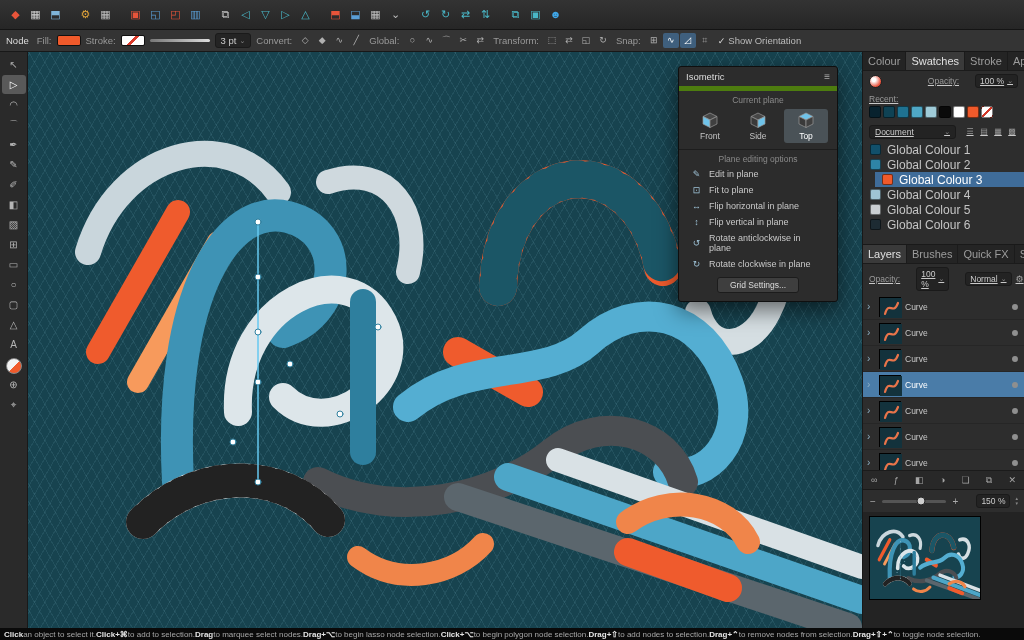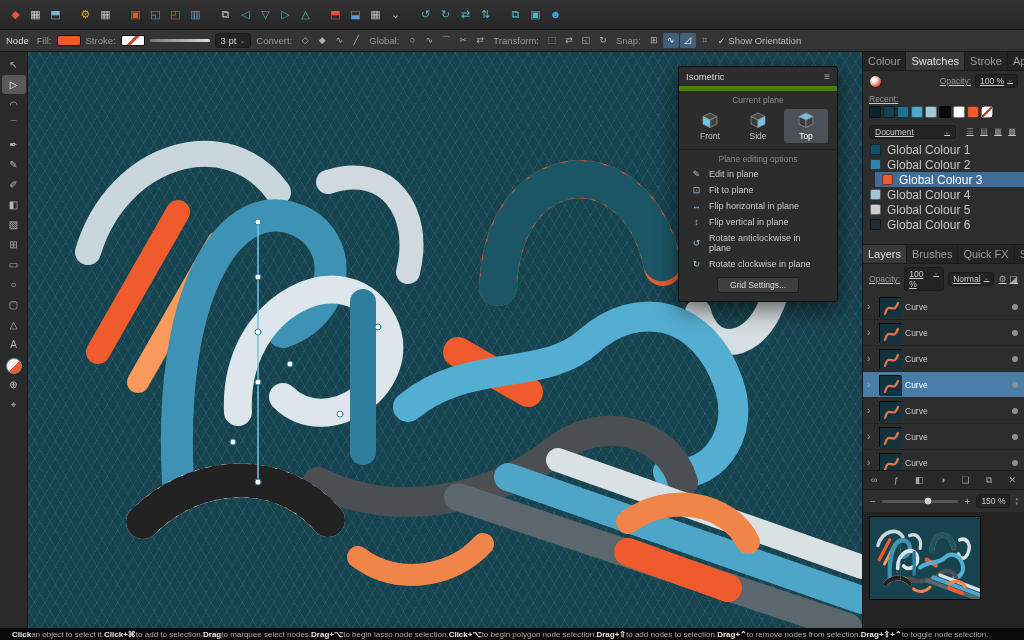--- a/index.html
+++ b/index.html
@@ -52,21 +52,21 @@
 
 .rightbar{width:162px;flex:0 0 162px;background:#2d2d2d;border-left:1px solid #181818;display:flex;flex-direction:column;font-size:9px;}
 .panel-tabs{display:flex;background:#242424;border-bottom:1px solid #1b1b1b;}
 .tab{padding:3px 5px;font-size:11px;color:#9c9c9c;border-right:1px solid #1b1b1b;white-space:nowrap;}
 .tab.active{background:#3a3a3a;color:#e0e0e0;}
 .swatches-panel{height:193px;flex:0 0 193px;overflow:hidden;border-bottom:1px solid #191919;}
 .prow{display:flex;align-items:center;padding:3px 6px;gap:4px;text-decoration:underline;}
 .colour-ball{width:13px;height:13px;border-radius:50%;background:radial-gradient(circle at 35% 35%,#fff 18%,#e8503a 70%);border:1px solid #222;}
 .spacer{flex:1;}
 .plabel{color:#9a9a9a;font-size:8.5px;}
-.value-box{background:#232323;border:1px solid #1a1a1a;border-radius:3px;padding:1px 4px;display:inline-flex;align-items:flex-start;gap:3px;font-size:8.5px;color:#ccc;}
+.value-box{background:#232323;border:1px solid #1a1a1a;border-radius:3px;padding:1px 4px;display:inline-flex;align-items:center;gap:3px;font-size:8.5px;color:#ccc;margin-left:12px;}
 .swatch-strip{display:flex;gap:2px;padding:2px 6px 4px;}
 .sw{width:12px;height:12px;border-radius:2px;border:1px solid rgba(0,0,0,0.5);}
 .sw-none{background:linear-gradient(135deg,#fff 44%,#d23a2a 44%,#d23a2a 56%,#fff 56%);}
 .select-box{flex:1;background:#232323;border:1px solid #1a1a1a;border-radius:3px;padding:1px 5px;display:flex;align-items:center;font-size:8.5px;color:#ccc;}
 .select-box .chev{margin-left:auto;}
 .view-icons{display:flex;gap:2px;margin-left:4px;}
 .view-icon{width:12px;height:12px;line-height:12px;text-align:center;color:#9a9a9a;font-size:8px;}
 .gc-row{display:flex;align-items:center;gap:6px;padding:0 7px;height:15px;color:#c5c5c5;}
 .gc-row.selected{background:#3f6c99;color:#fff;margin-left:12px;}
 .gc-chip{width:11px;height:11px;border-radius:2px;border:1px solid rgba(0,0,0,0.5);flex:0 0 11px;}
@@ -85,21 +85,21 @@
 .navigator-panel{flex:1;display:flex;flex-direction:column;overflow:hidden;}
 .zoom-row{display:flex;align-items:center;gap:5px;padding:4px 6px;}
 .zoom-btn{color:#aaa;font-size:10px;width:8px;text-align:center;}
 .slider{position:relative;flex:1;height:3px;background:#555;border-radius:2px;}
 .slider-thumb{position:absolute;left:60%;top:50%;transform:translate(-50%,-50%);width:9px;height:9px;border-radius:50%;background:#cfcfcf;border:1px solid #222;}
 .steppers{display:flex;flex-direction:column;font-size:5px;line-height:5px;color:#888;}
 .nav-thumb-area{flex:1;background:#232323;padding:4px 6px;}
 .nav-thumb{width:112px;height:84px;border:1px solid #000;background:#17434f;}
 .nav-thumb svg{width:100%;height:100%;display:block;}
 
-.statusbar{height:12px;flex:0 0 12px;background:#0a0a0a;display:flex;align-items:center;padding:0 12px;font-size:8px;white-space:nowrap;overflow:hidden;}
+.statusbar{height:12px;flex:0 0 12px;background:#0a0a0a;display:flex;align-items:center;padding:0 4px;font-size:8px;white-space:nowrap;overflow:hidden;}
 .sb-b{font-weight:bold;color:#e5e5e5;}
 .sb-n{color:#a8a8a8;}
 </style>
 </head>
 <body>
 
 <svg width="0" height="0" style="position:absolute" aria-hidden="true">
   <defs>
     <g id="artworkdef" fill="none" stroke-linecap="round">
       <path d="M60 200 C 90 100, 200 70, 250 140" stroke="#c9d6dc" stroke-width="26"></path>

